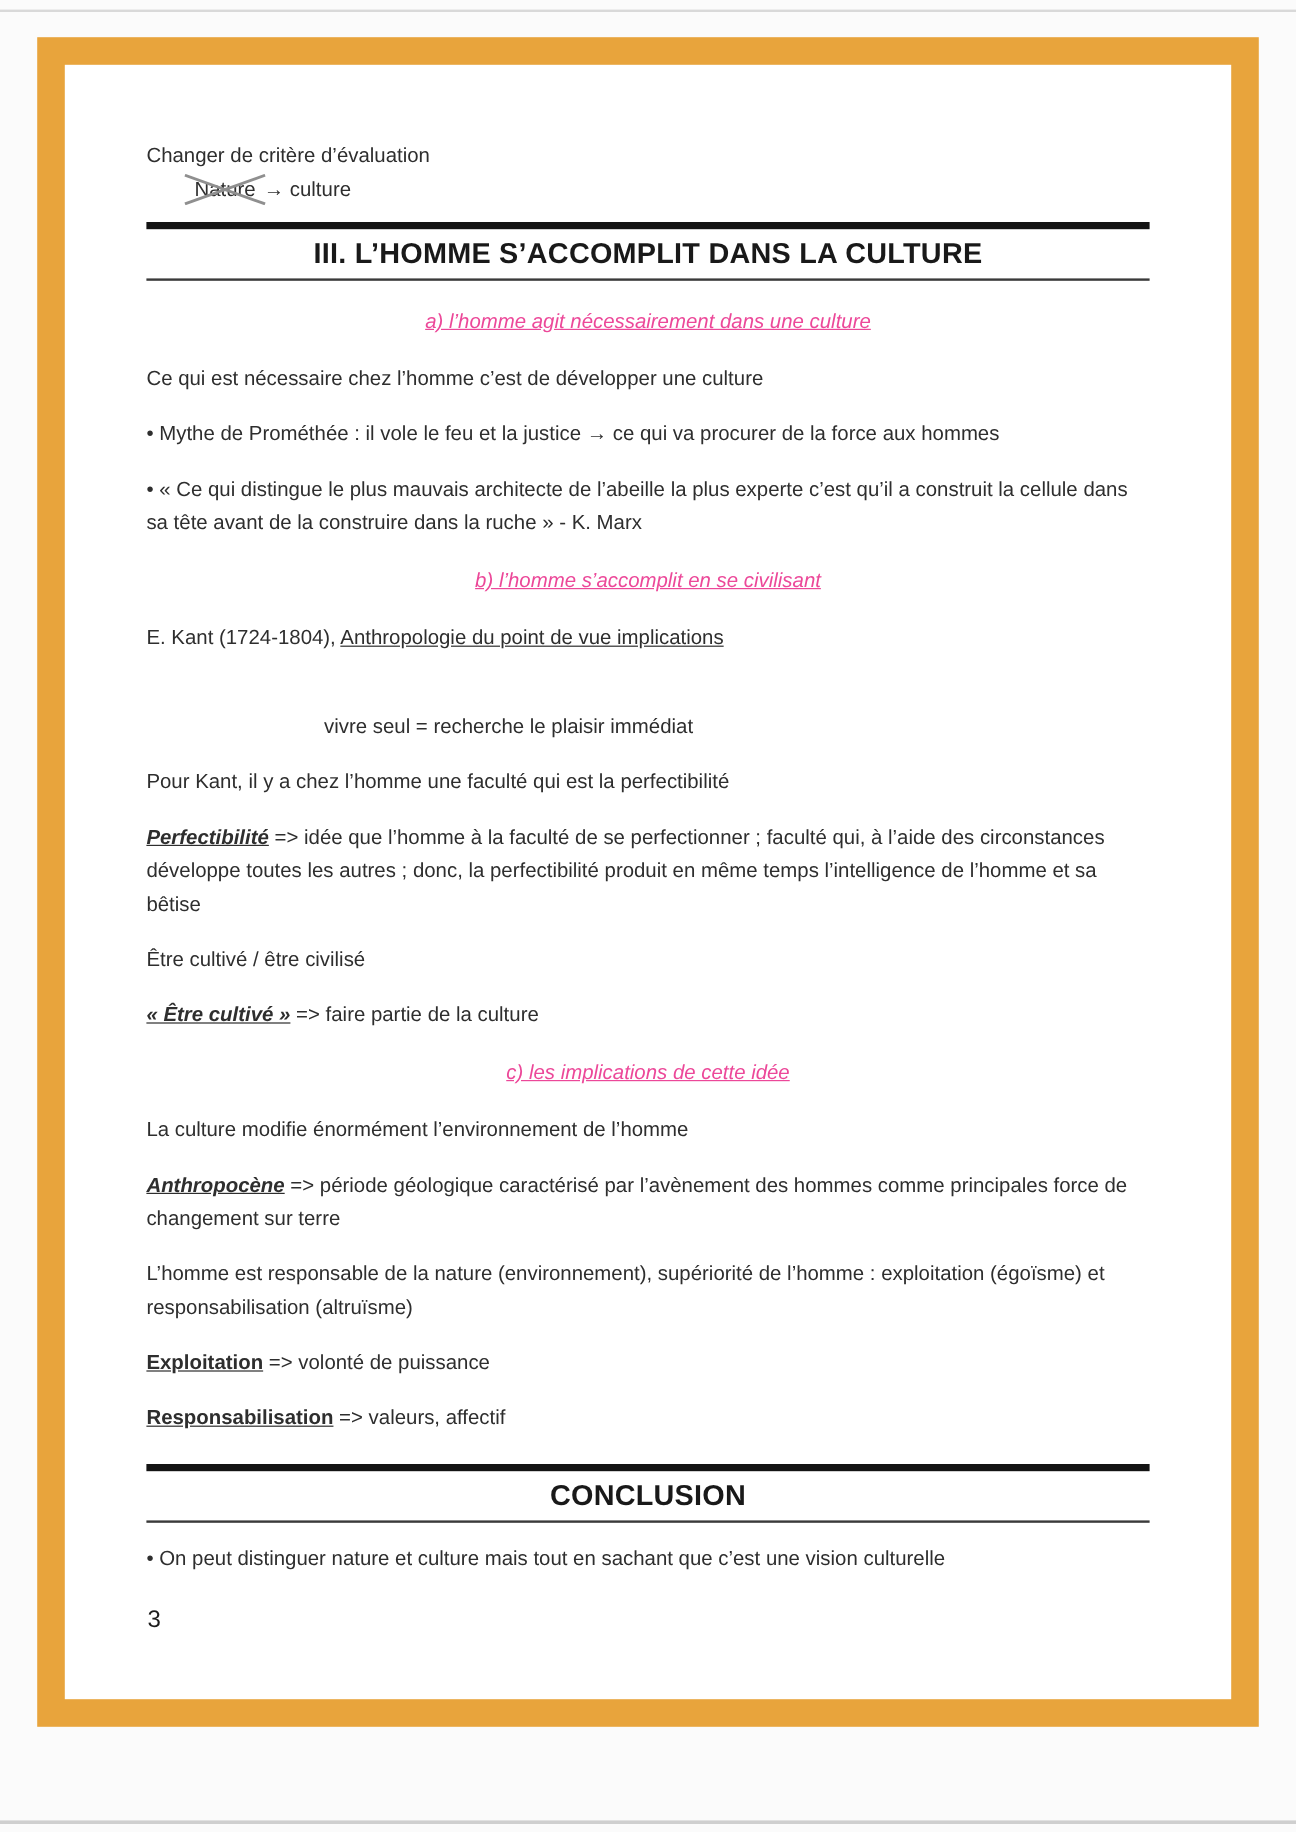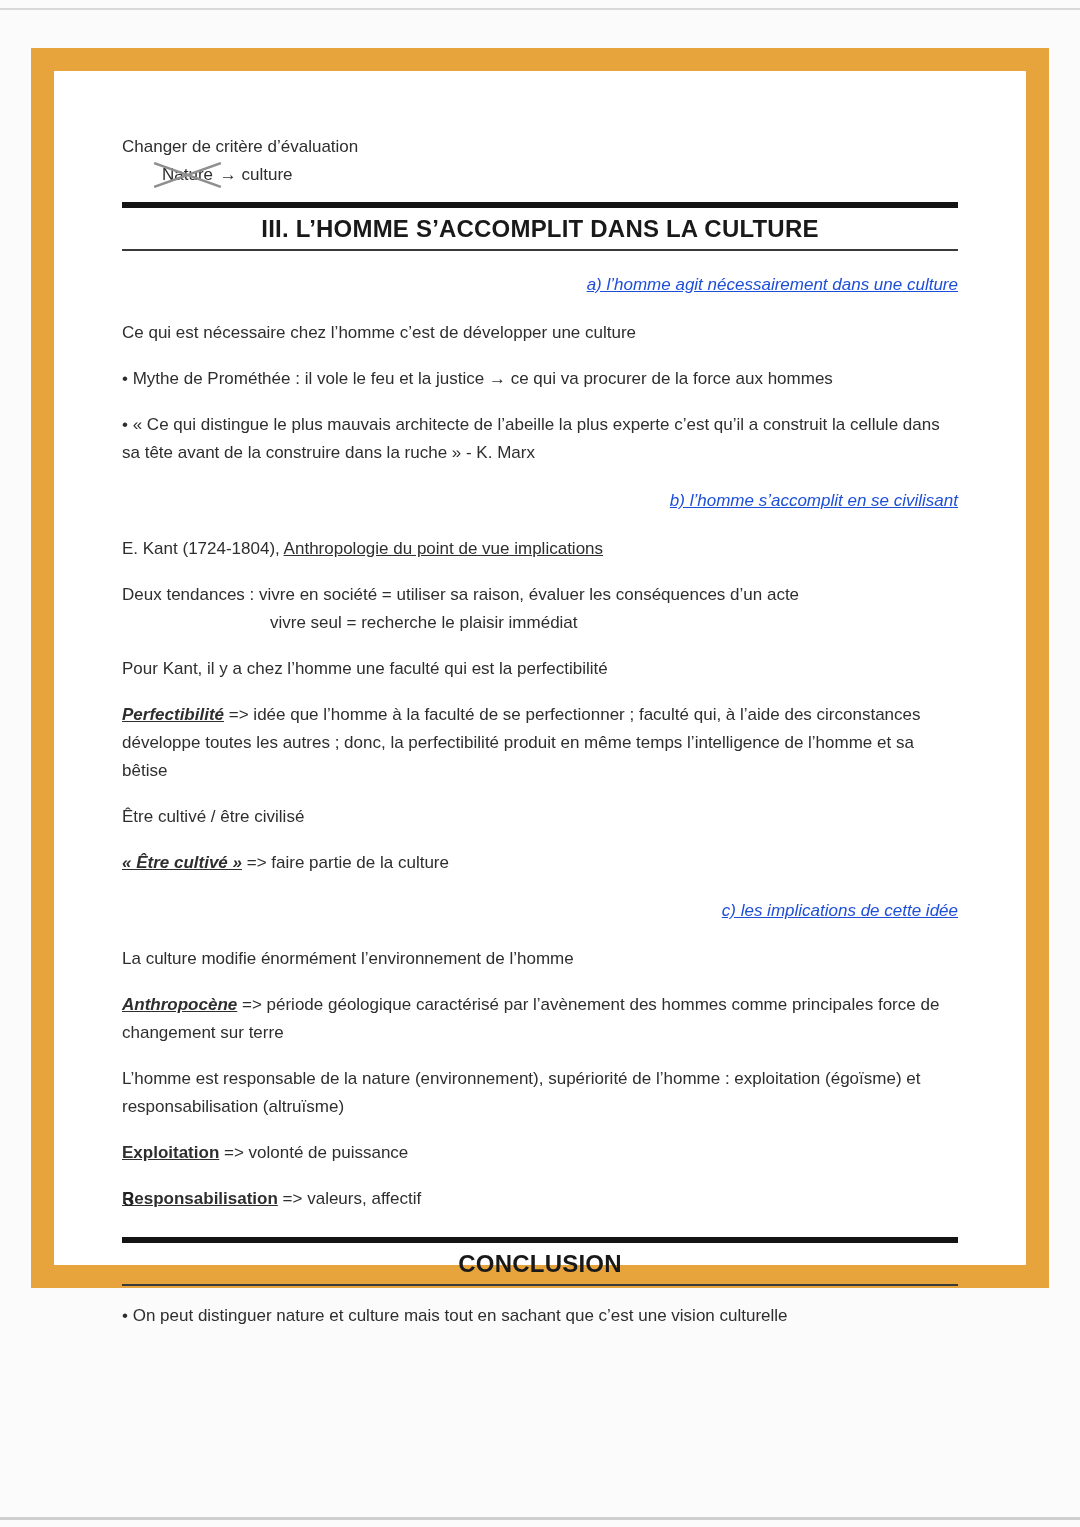--- a/index.html
+++ b/index.html
@@ -10,22 +10,22 @@
     color: #2e2e2e;
     position: relative;
     overflow: hidden;
   }
   .edge { position: absolute; left: 0; right: 0; height: 2px; background: #d9d9d9; }
   .edge.top { top: 8px; }
   .edge.bottom { bottom: 7px; height: 3px; background: #cfcfcf; }
 
   .frame {
     position: absolute;
-    left: 31px; top: 48px;
-    width: 1018px; height: 1240px;
+    left: 31px; top: 31px;
+    width: 1018px; height: 1408px;
     border: 23px solid #e8a43c;
     background: #ffffff;
   }
   .content {
     position: relative;
     padding: 62px 68px 0 68px;
     font-size: 17px;
     line-height: 28px;
     height: 100%;
   }
@@ -48,25 +48,25 @@
     text-align: center;
     font-weight: bold;
     font-size: 24px;
     line-height: 26px;
     padding: 8px 0 7px 0;
     color: #191919;
     letter-spacing: 0.2px;
   }
 
   .subhead {
-    text-align: right;
+    text-align: center;
     font-style: italic;
     text-decoration: underline;
     margin: 20px 0 20px 0;
-    color: #1d4ed8;
+    color: #ec4899;
   }
 
   p { margin: 0 0 18px 0; }
   .indent2 { display: inline-block; margin-left: 148px; }
   .u { text-decoration: underline; }
   .term-bi { font-weight: bold; font-style: italic; text-decoration: underline; }
   .term-b  { font-weight: bold; text-decoration: underline; }
 
   .conclusion-gap { height: 6px; }
   .page-num {
@@ -107,21 +107,21 @@
     <div class="subhead">a) l’homme agit nécessairement dans une culture</div>
 
     <p>Ce qui est nécessaire chez l’homme c’est de développer une culture</p>
     <p>• Mythe de Prométhée : il vole le feu et la justice → ce qui va procurer de la force aux hommes</p>
     <p>• « Ce qui distingue le plus mauvais architecte de l’abeille la plus experte c’est qu’il a construit la cellule dans sa tête avant de la construire dans la ruche » - K. Marx</p>
 
     <div class="subhead">b) l’homme s’accomplit en se civilisant</div>
 
     <p><span>E. Kant (1724-1804), </span><span class="u">Anthropologie du point de vue implications</span></p>
 
-    <p><span>Deux tendances : vivre en société = utiliser sa raison, évaluer les conséquences d’un acte</span><br><span class="indent2">vivre seul = recherche le plaisir immédiat</span></p>
+    <p><br><span class="indent2">vivre seul = recherche le plaisir immédiat</span></p>
 
     <p>Pour Kant, il y a chez l’homme une faculté qui est la perfectibilité</p>
 
     <p><span class="term-bi">Perfectibilité</span><span> =&gt; idée que l’homme à la faculté de se perfectionner ; faculté qui, à l’aide des circonstances développe toutes les autres ; donc, la perfectibilité produit en même temps l’intelligence de l’homme et sa bêtise</span></p>
 
     <p>Être cultivé / être civilisé</p>
 
     <p><span class="term-bi">« Être cultivé »</span><span> =&gt; faire partie de la culture</span></p>
 
 

